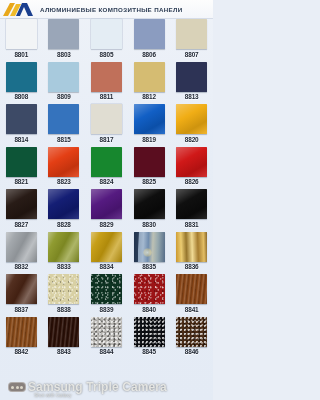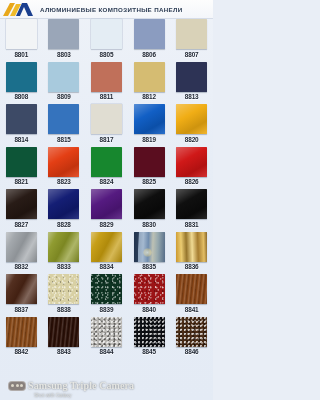--- a/index.html
+++ b/index.html
@@ -126,25 +126,24 @@
     pointer-events:none;
   }
   .wm-cam{
     width:16px;height:8px;border-radius:4px;
     background:rgba(60,40,25,.55);
     display:flex;align-items:center;justify-content:space-evenly;
     border:.5px solid rgba(255,255,255,.35);
   }
   .wm-lens{width:3px;height:3px;border-radius:50%;background:rgba(235,230,215,.85);}
   .wm-text{
-    font-size:10px;font-weight:bold;letter-spacing:.1px;
+    font-size:12px;font-weight:bold;letter-spacing:.1px;
     color:rgba(245,245,240,.82);
     text-shadow:0 0 2px rgba(0,0,0,.55);
     white-space:nowrap;
-    font-family:Liberation Serif, serif;
   }
   .wm-sub{
     position:absolute;left:34px;top:392px;
     font-size:5px;color:rgba(240,240,235,.55);
     text-shadow:0 0 2px rgba(0,0,0,.5);white-space:nowrap;
     pointer-events:none;
   }
 </style>
 </head>
 <body>

